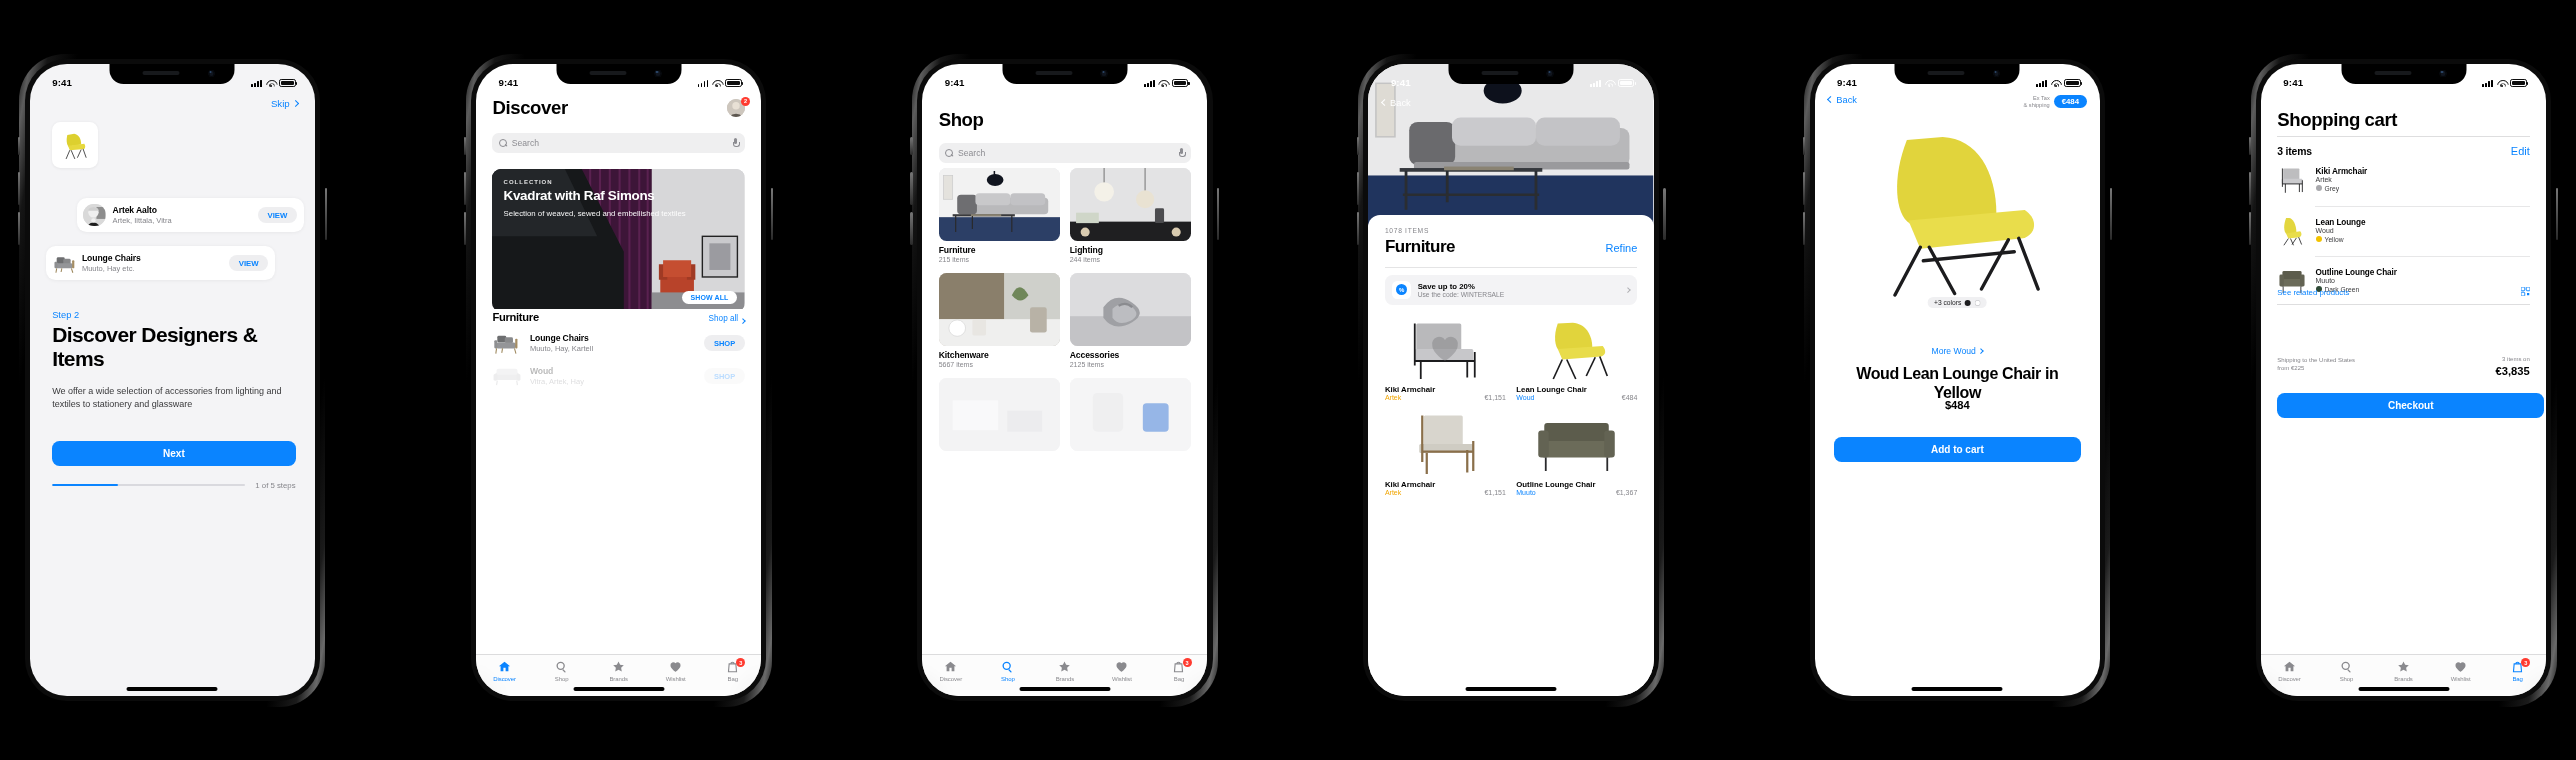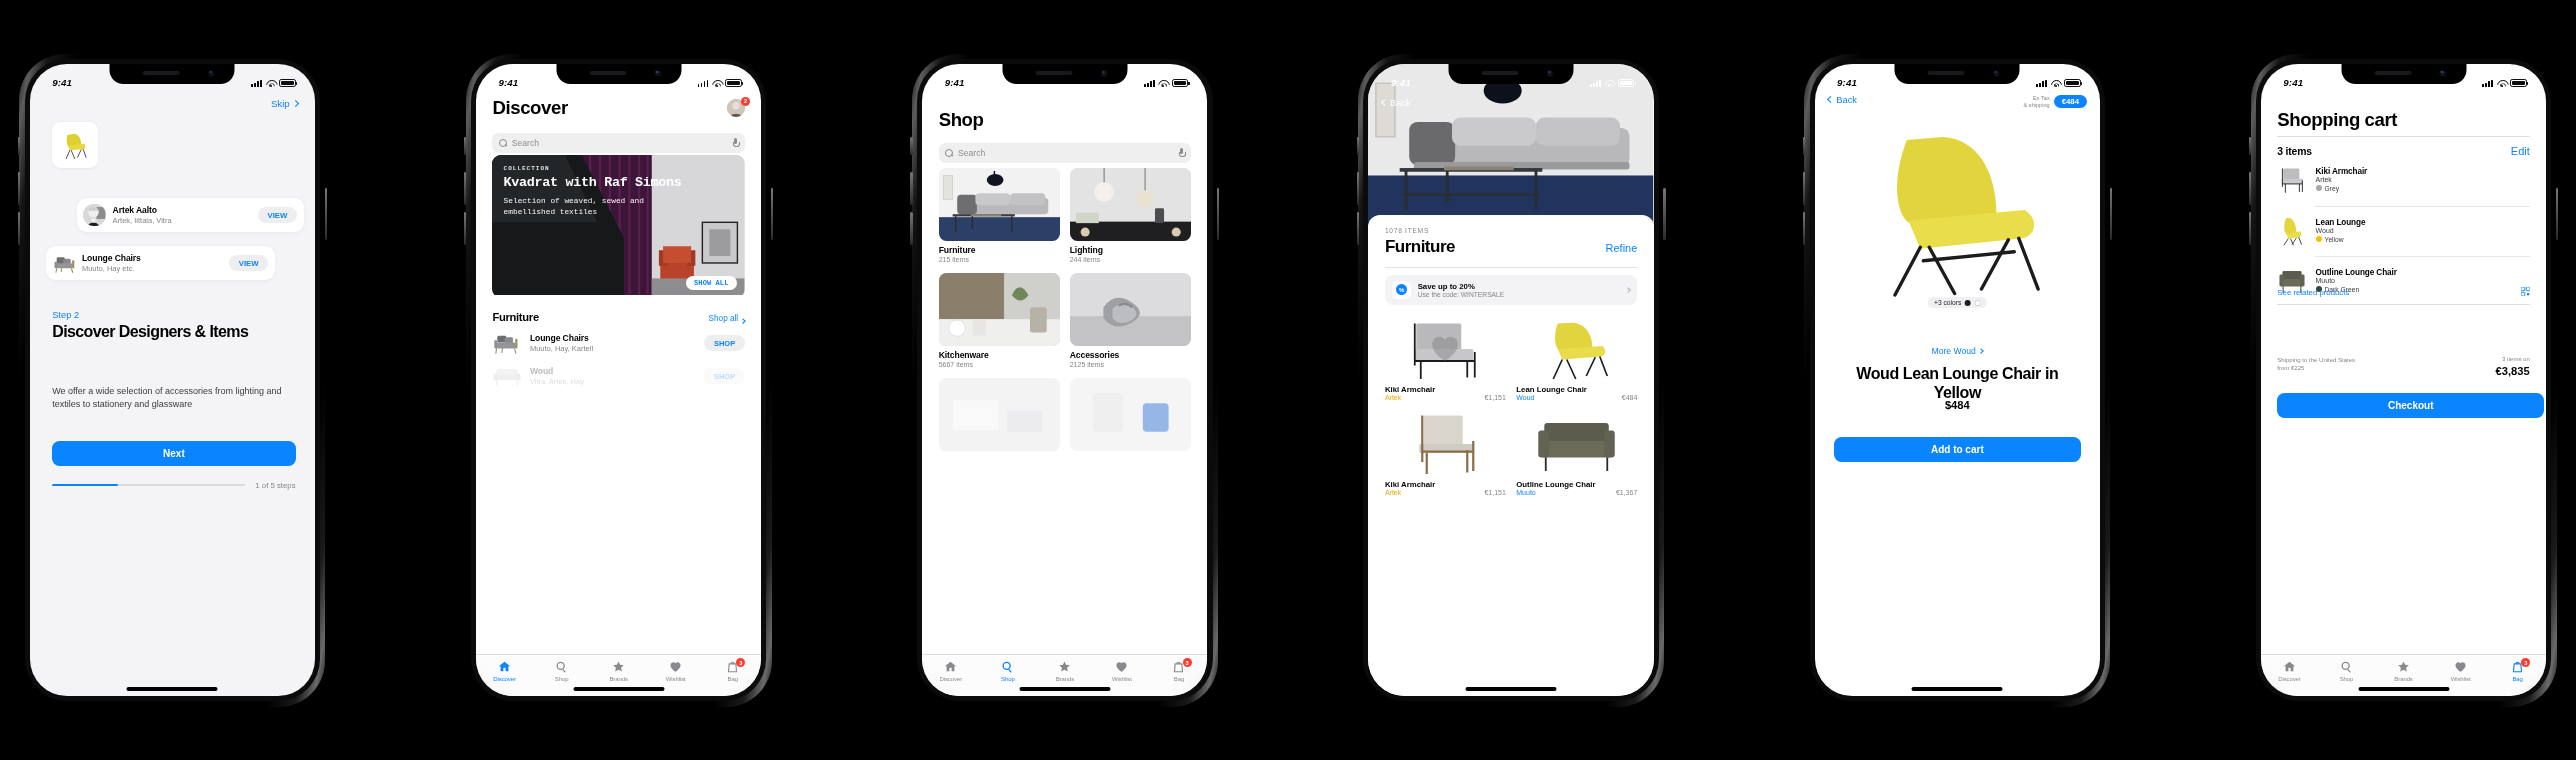--- a/index.html
+++ b/index.html
@@ -35,21 +35,21 @@
   .b-sil { left:-1.5px; top:83px; width:2.2px; height:18px; }
   .b-up  { left:-1.5px; top:118px; width:2.2px; height:33px; }
   .b-dn  { left:-1.5px; top:158px; width:2.2px; height:33px; }
   .b-pw  { right:-1.5px; top:134px; width:2.2px; height:52px; }
   .homebar { position:absolute; bottom:5.2px; left:50%; transform:translateX(-50%);
     width:91px; height:3.7px; border-radius:2.2px; background:#000; z-index:35; }
 
   
   .statusbar { position:absolute; top:0; left:0; right:0; height:30px; z-index:30;
     display:flex; align-items:center; justify-content:space-between;
-    padding:8.2px 19.4px 0 22.4px; pointer-events:none;font-style:italic; }
+    padding:8.2px 19.4px 0 22.4px; pointer-events:none; }
   .sb-time { font-size:9.7px; font-weight:700; letter-spacing:0.1px; }
   .sb-right { display:flex; align-items:center; gap:3.7px; }
   .bars { display:flex; align-items:flex-end; gap:1.1px; height:7.5px; }
   .bars i { display:block; width:1.9px; border-radius:0.5px; background:currentColor; }
   .bars i:nth-child(1){height:2.6px}.bars i:nth-child(2){height:4.1px}
   .bars i:nth-child(3){height:5.6px}.bars i:nth-child(4){height:7px}
   .wifi { width:9.7px; height:7.5px; position:relative; }
   .wifi::before{content:"";position:absolute;left:0;top:0.7px;width:9.7px;height:9.7px;
     border:1.6px solid currentColor;border-radius:50%;
     clip-path:polygon(0 0,100% 0,100% 42%,0 42%);}
@@ -125,40 +125,40 @@
   .pc-thumb.sq { border-radius:3.7px; background:transparent; }
   .pc-name { font-size:8.6px; font-weight:700; letter-spacing:-0.1px; color:#000;
     line-height:1.25; }
   .pc-sub { font-size:7.5px; color:#86868b; line-height:1.3; }
   .view-btn { margin-left:auto; background:#eeeef0; border-radius:8.2px;
     padding:3.7px 9.7px; color:#0a84ff; font-size:7.8px; font-weight:600;
     flex:0 0 auto; }
   .p1 .step { position:absolute; left:22.4px; top:246px; font-size:9.3px;
     color:#0a84ff; font-weight:400; }
   .p1 .h1 { position:absolute; left:22.4px; top:259px; right:19.4px;
-    font-size:16px; font-weight:700; letter-spacing:-0.6px; line-height:1.17; color:#000; }
+    font-size:21px; font-weight:700; letter-spacing:-0.6px; line-height:1.17; color:#000; }
   .p1 .desc { position:absolute; left:22.4px; top:321px; right:21px;
     font-size:9px; line-height:1.48; color:#3a3a3c; }
   .p1 .next { position:absolute; left:22.4px; right:19.4px; top:377px; }
   .p1 .prog-row { position:absolute; left:22.4px; right:19.4px; top:417px;
     display:flex; align-items:center; gap:10.4px; }
   .p1 .prog-track { flex:1; height:2.2px; border-radius:1.5px; background:#d9d9de;
     position:relative; overflow:hidden; }
   .p1 .prog-fill { position:absolute; left:0; top:0; bottom:0; width:34%;
     background:#0a84ff; border-radius:1.5px; }
   .p1 .prog-lbl { font-size:7.8px; color:#86868b; }
 
   
   .p2 .hdr { position:absolute; left:0; right:0; top:33px; padding:0 16.4px;
     display:flex; align-items:center; justify-content:space-between; }
   .avatar-btn { width:18px; height:18px; border-radius:50%; overflow:hidden;
     position:relative; background:#c9c4bd; }
   .p2 .srch { position:absolute; left:16.4px; right:16.4px; top:63px; }
-  .feature { position:absolute; left:16.4px; right:16.4px; top:91px; height:143px;
-    border-radius:9px; overflow:hidden;font-family:Liberation Mono, monospace; }
+  .feature { position:absolute; left:16.4px; right:16.4px; top:105px; height:143px;
+    border-radius:9px; overflow:hidden; }
   .feat-img { position:absolute; inset:0; }
   .feat-txt { position:absolute; left:11.2px; right:45px; top:10.4px; color:#fff; }
   .feat-kicker { font-size:6px; letter-spacing:1px; font-weight:600;
     color:rgba(255,255,255,.86); }
   .feat-title { font-size:13.4px; font-weight:700; line-height:1.14; margin-top:3px;
     letter-spacing:-0.3px; }
   .feat-sub { font-size:7.8px; line-height:1.38; margin-top:5.2px;
     color:rgba(255,255,255,.96); }
   .showall { position:absolute; right:8.2px; bottom:8.2px; background:#fff;
     border-radius:7.5px; padding:3px 8.2px; color:#0a84ff; font-size:7px;

